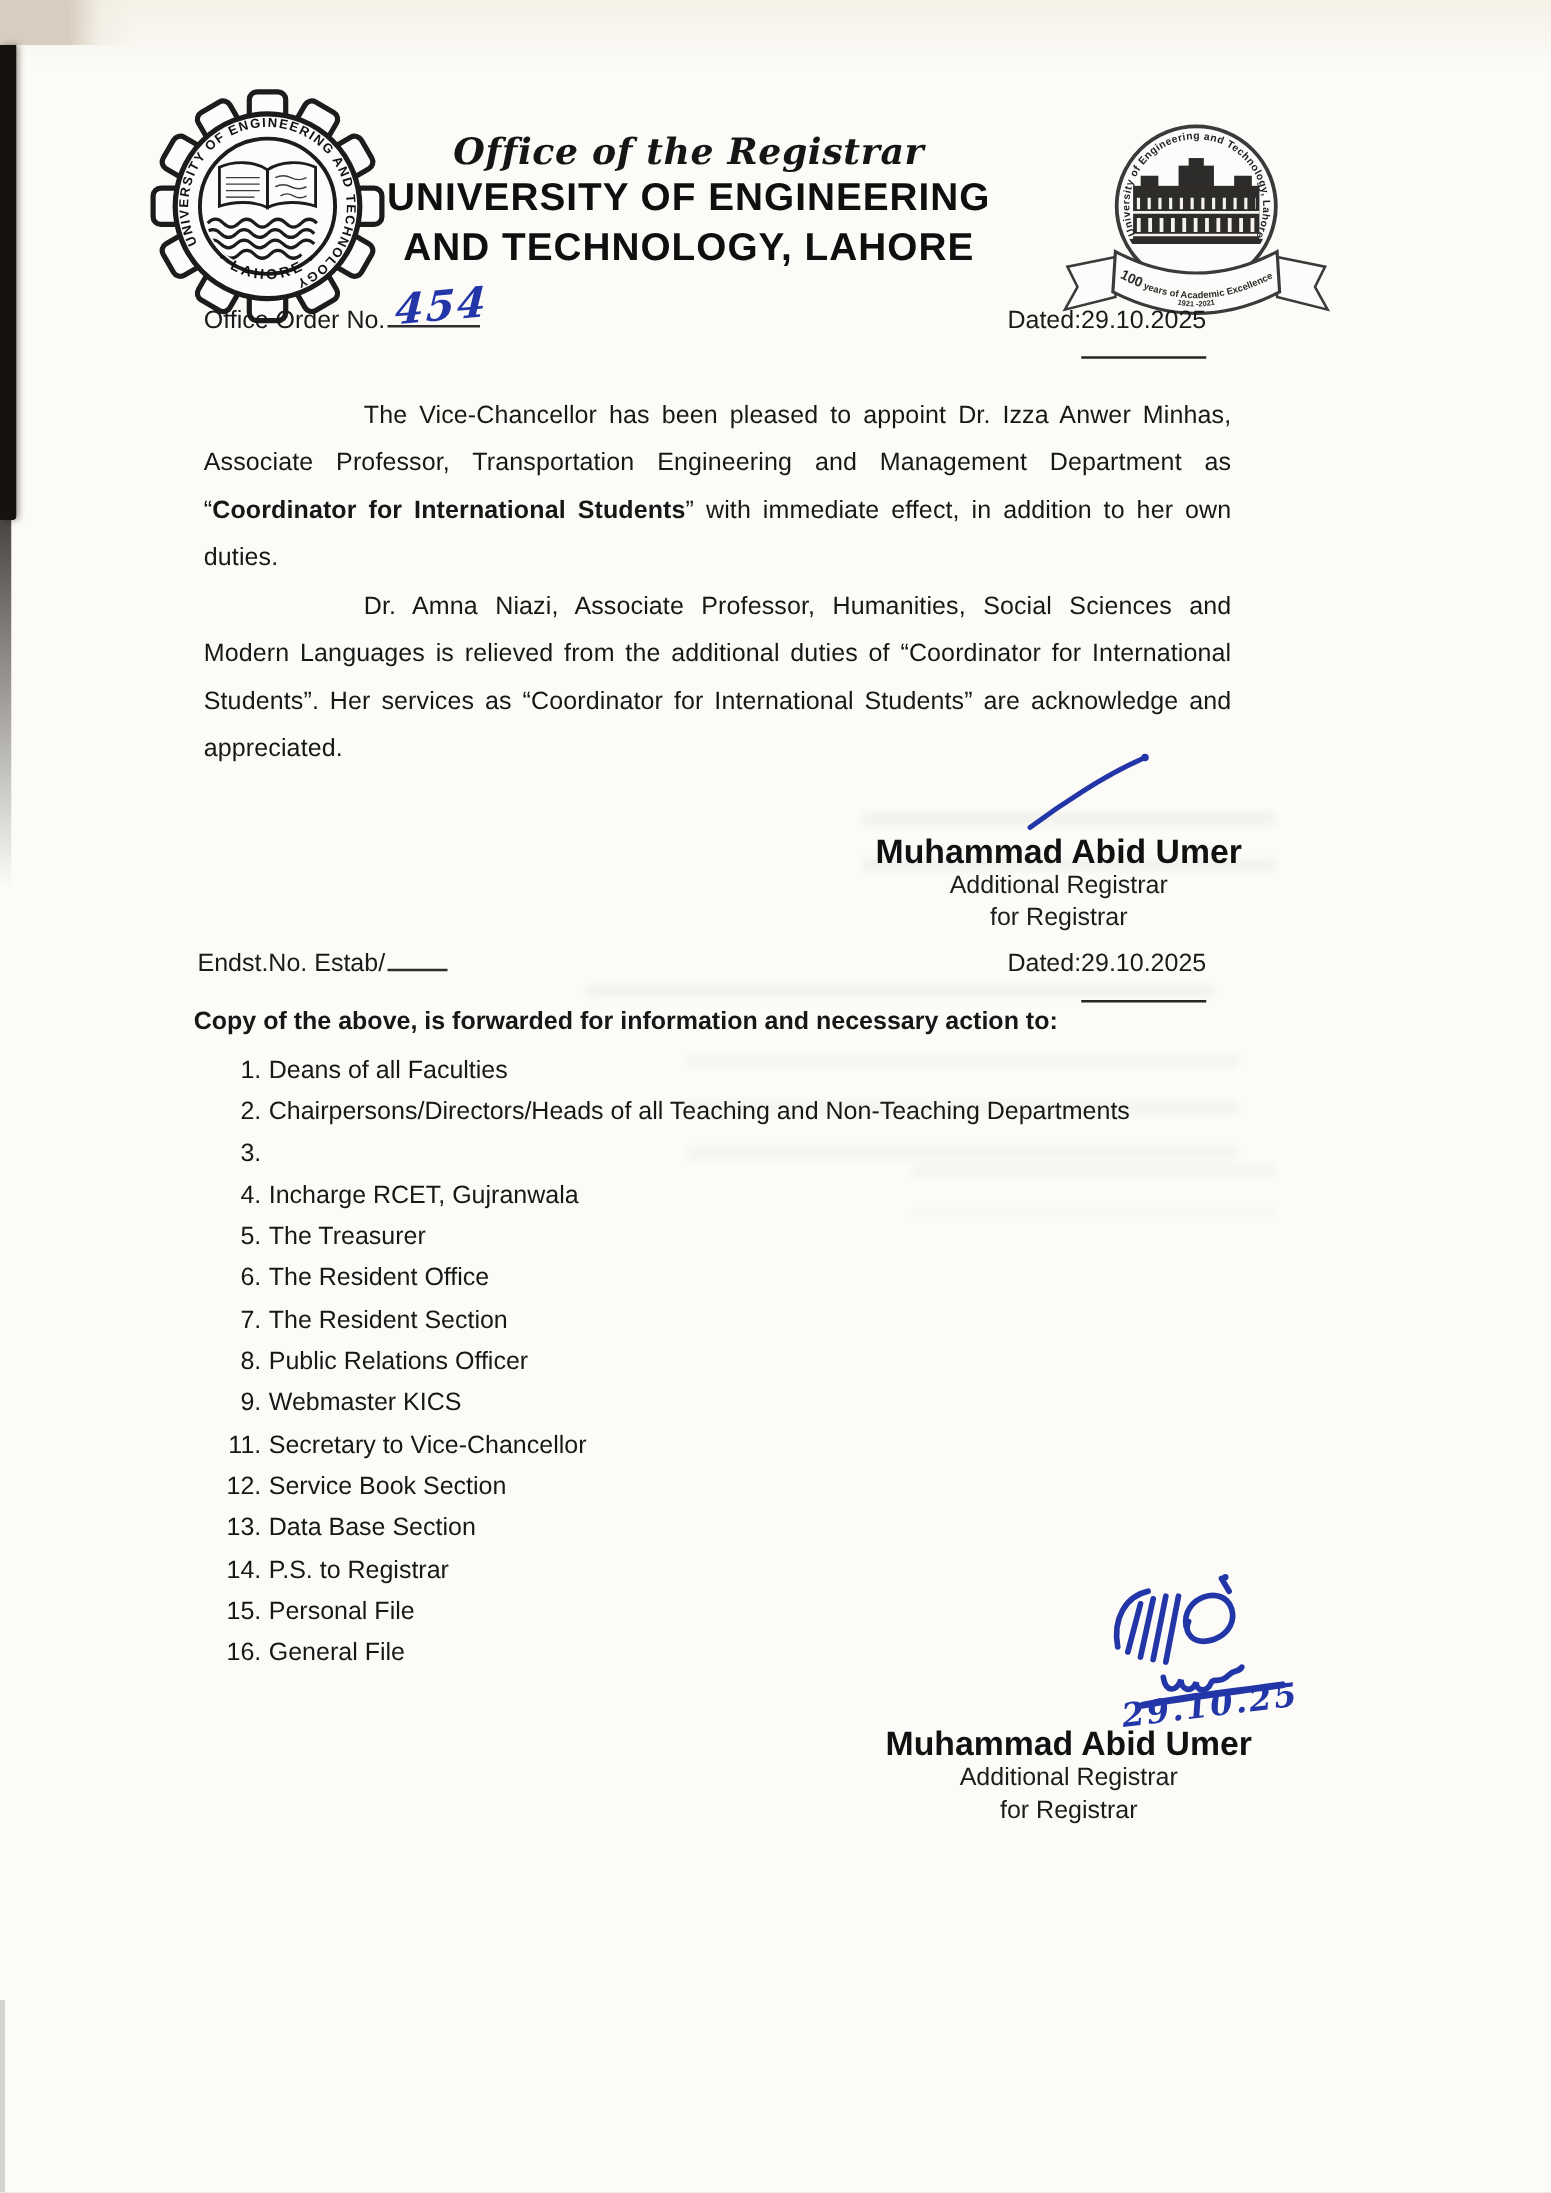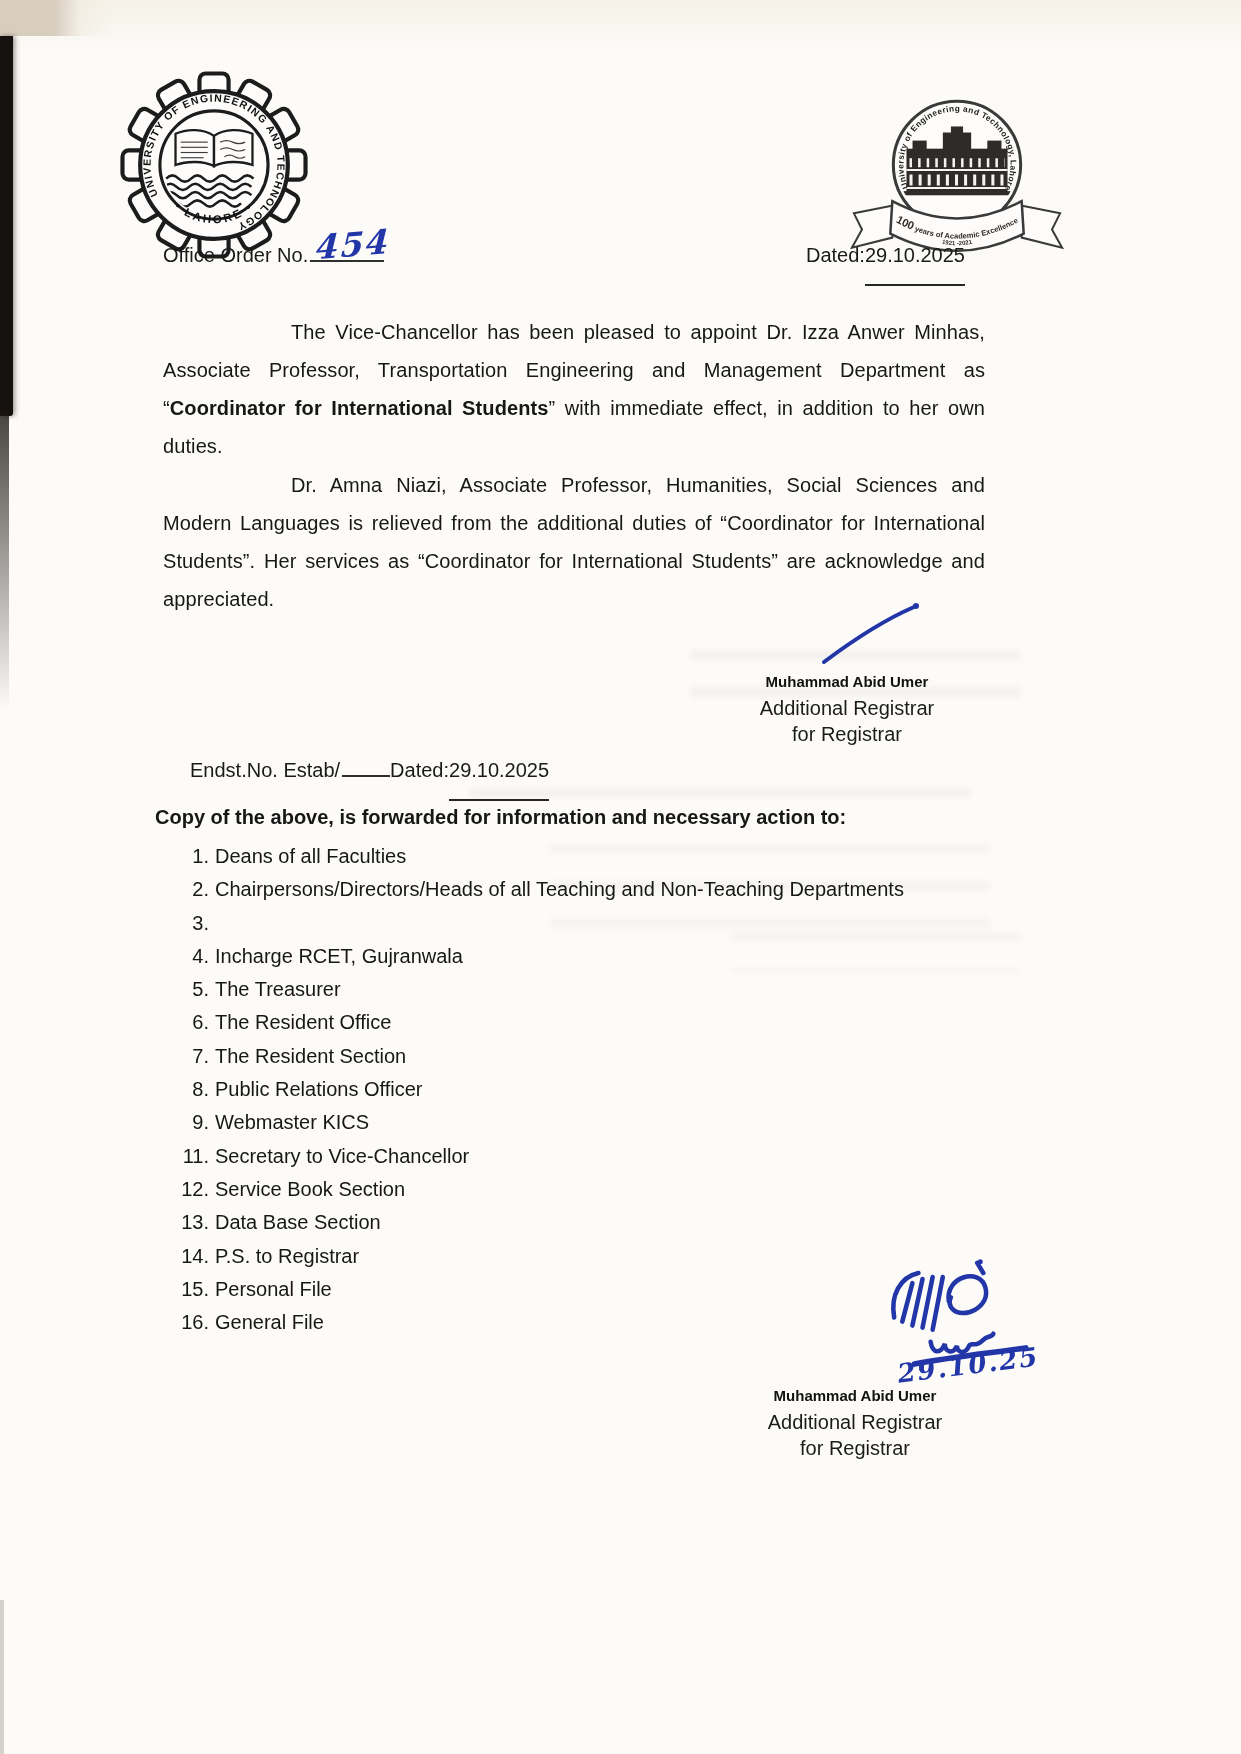--- a/index.html
+++ b/index.html
@@ -45,25 +45,25 @@
   
   .para { position:absolute; left:163px; width:822px; margin:0; font-size:20px;
     line-height:38px; text-align:justify; text-indent:128px; letter-spacing:.1px; color:#171717; }
   .para1 { top:297px;margin-top:16px; }
   .para2 { top:466px; }
 
   
   .sig1-stroke { position:absolute; left:818px; top:598px; width:110px; height:70px; }
   .sig-block { position:absolute; text-align:center; }
   .sig1 { left:682px; top:668px; width:330px; }
-  .sig-name { font-size:15px; font-weight:bold; line-height:27px; color:#111; }
+  .sig-name { font-size:27px; font-weight:bold; line-height:27px; color:#111; }
   .sig-title { font-size:20px; line-height:26px; color:#1c1c1c; }
 
   .endst-row { position:absolute; left:158px; top:755px; width:807px;
-    display:flex; justify-content:flex-start; align-items:flex-end; font-size:20px;margin-left:32px; }
+    display:flex; justify-content:space-between; align-items:flex-end; font-size:20px; }
   .copy-line { position:absolute; left:155px; top:806px; font-size:20px; color:#171717;font-weight:bold; }
 
   .dist-list { position:absolute; left:175px; top:845px; width:860px; margin:0; padding:0; list-style:none; }
   .dist-item { display:flex; height:33.3px; align-items:baseline; font-size:20px; color:#171717; }
   .dist-item .num { width:34px; text-align:right; flex:none; }
   .dist-item .item-text { margin-left:6px; }
 
   .sig2-scribble { position:absolute; left:880px; top:1258px; width:162px; height:118px; }
   .hand-date { position:absolute; left:897px; top:1350px; font-family:"DejaVu Serif", serif;
     font-style:italic; font-weight:bold; font-size:26px; color:#2236a8;
@@ -133,20 +133,25 @@
       </g>
       <g stroke="#1c1c1c" stroke-width="2.4" fill="none">
         <path d="M54,103 q6,-6 12,0 t12,0 t12,0 t12,0 t12,0 t12,0 t12,0"></path>
         <path d="M52,111 q6,-6 12,0 t12,0 t12,0 t12,0 t12,0 t12,0 t12,0"></path>
         <path d="M52,119 q6,-6 12,0 t12,0 t12,0 t12,0 t12,0 t12,0 t12,0"></path>
         <path d="M54,127 q6,-6 12,0 t12,0 t12,0 t12,0 t12,0 t12,0"></path>
       </g>
     </g>
   </svg>
 
+  <div class="header-center">
+    <div class="office-line">Office of the Registrar</div>
+    <div class="uni-line">UNIVERSITY OF ENGINEERING</div>
+    <div class="uni-line">AND TECHNOLOGY, LAHORE</div>
+  </div>
 
   <svg class="logo-right" viewBox="0 0 240 190">
     <defs>
       <path id="seal-ring" d="M120,80 m-53,0 a53,53 0 1,1 106,0 a53,53 0 1,1 -106,0"></path>
       <path id="banner-arc" d="M58,136 Q120,170 182,136"></path>
       <path id="years-arc" d="M78,147 Q120,172 162,147"></path>
       <clipPath id="seal-clip">
           <circle cx="120" cy="80" r="59"></circle>
         </clipPath>
     </defs>

